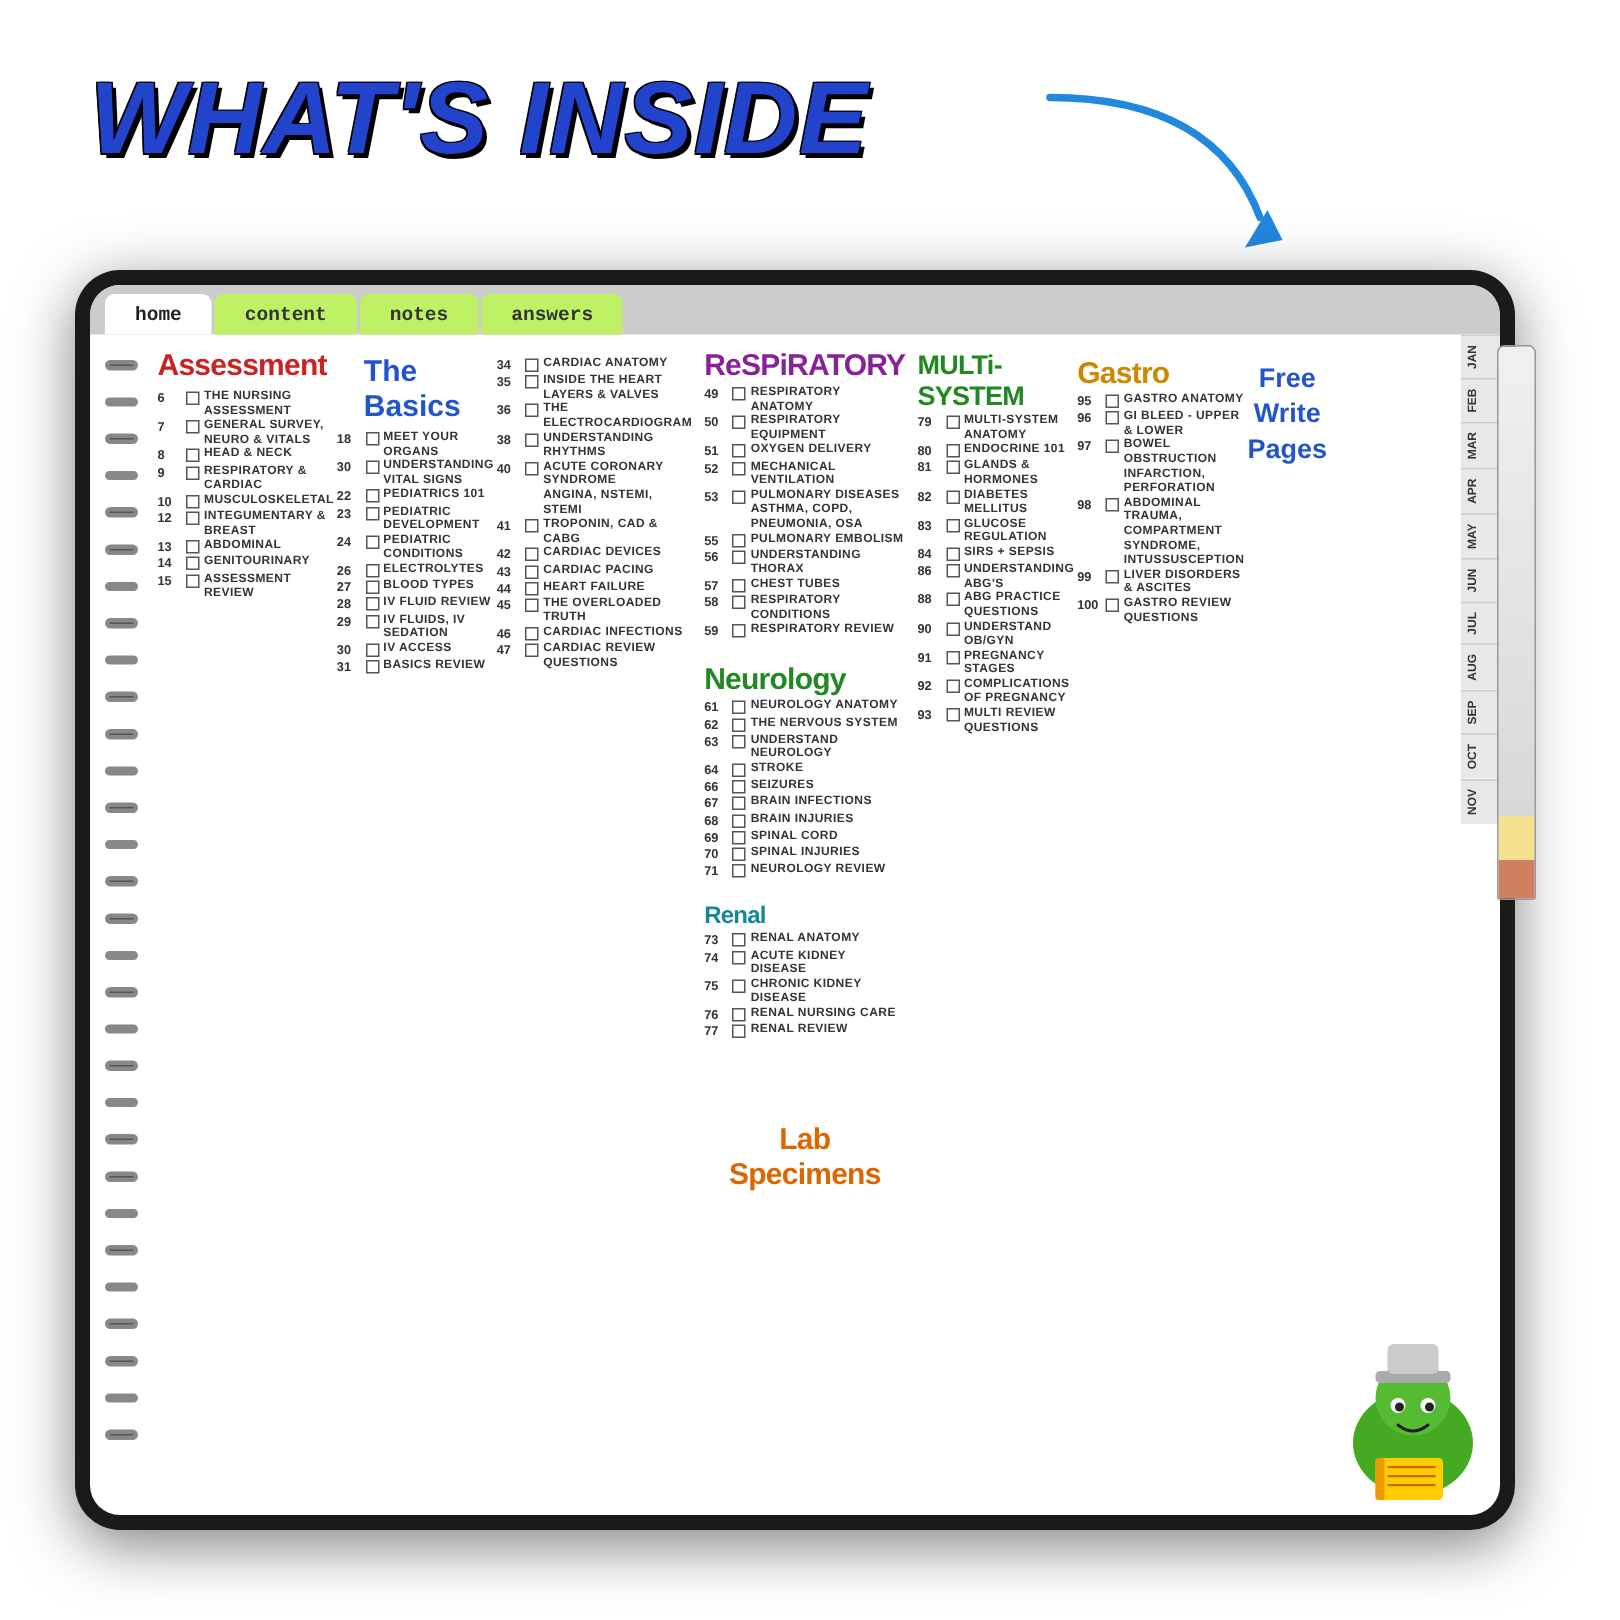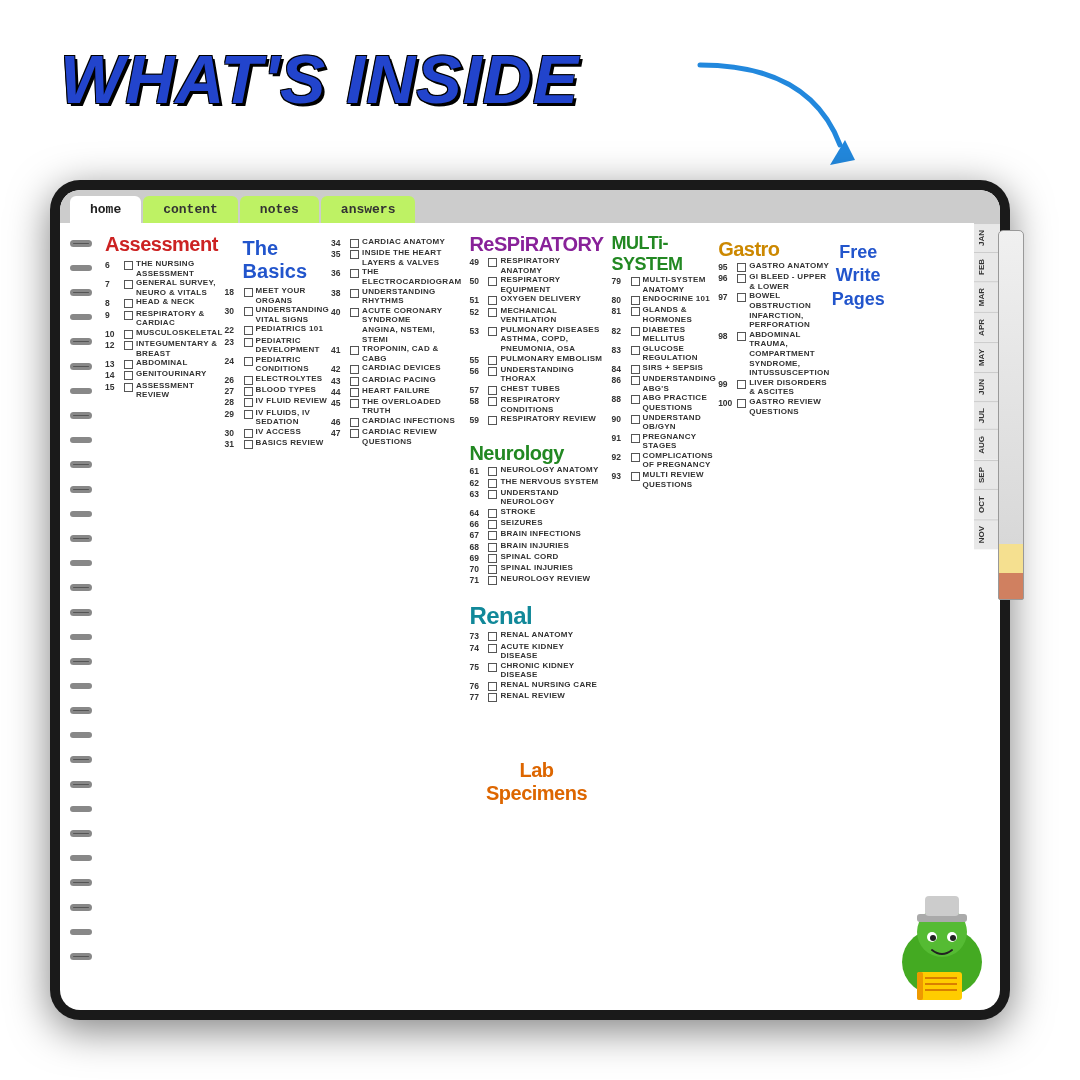--- a/index.html
+++ b/index.html
@@ -511,21 +511,21 @@
                 <span class="item-text">Spinal Injuries</span>
               </div>
             <div class="item-row">
                 <span class="item-num">71</span>
                 <span class="item-check"></span>
                 <span class="item-text">Neurology Review</span>
               </div>
           </div>
 
           <div style="margin-top:5px;">
-            <div style="font-size:24px;font-weight:900;color:#118899;font-family:'Arial Black',Arial,sans-serif;letter-spacing:-0.5px;">Renal</div>
+            <div style="font-size:16px;font-weight:900;color:#118899;font-family:'Arial Black',Arial,sans-serif;letter-spacing:-0.5px;">Renal</div>
             <div class="item-row">
                 <span class="item-num">73</span>
                 <span class="item-check"></span>
                 <span class="item-text">Renal Anatomy</span>
               </div>
             <div class="item-row">
                 <span class="item-num">74</span>
                 <span class="item-check"></span>
                 <span class="item-text">Acute Kidney Disease</span>
               </div>

